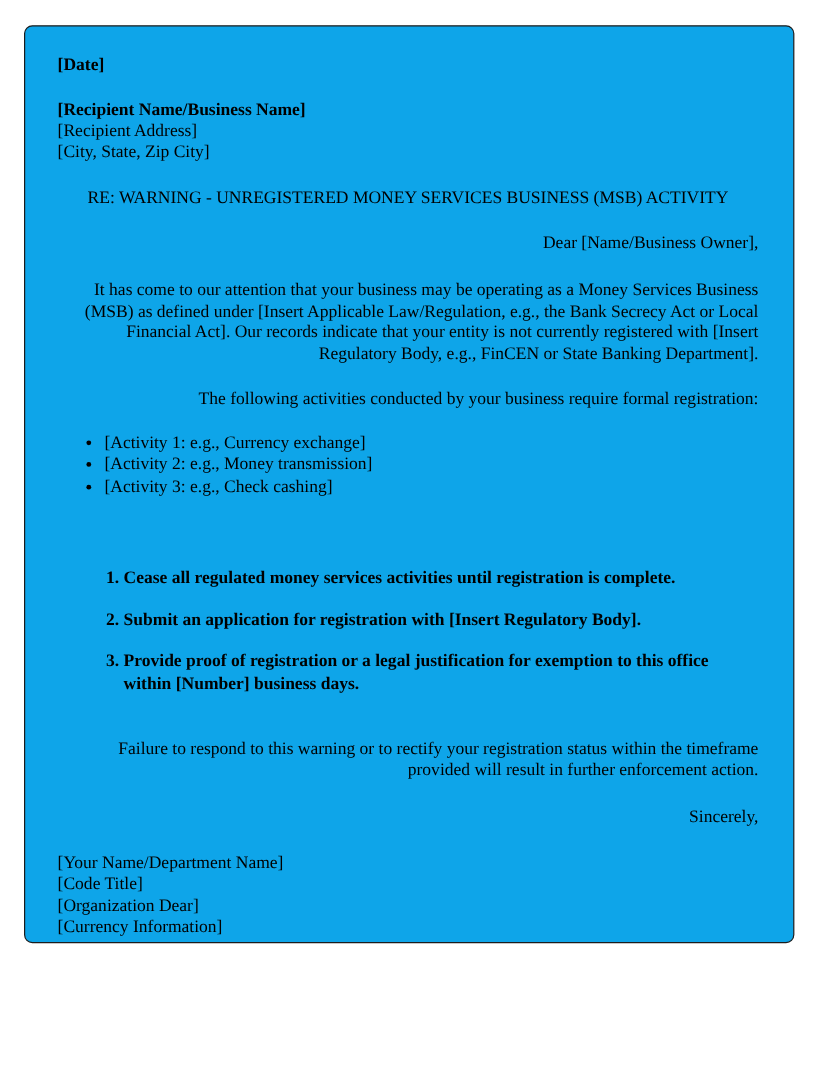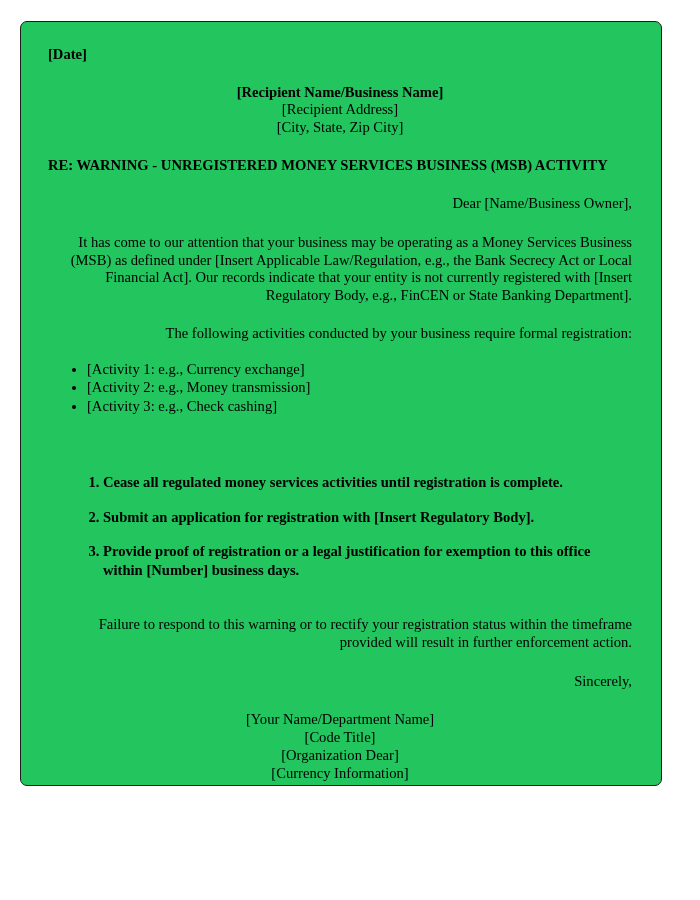--- a/index.html
+++ b/index.html
@@ -16,48 +16,49 @@
   }
   .page-frame {
     position: absolute;
     left: 20px;
     top: 21px;
     width: 642px;
     height: 765px;
     border: 1.4px solid #1c1c1c;
     border-radius: 7px;
     box-sizing: border-box;
-    background: #22c55e;
+    background: #0ea5e9;
   }
   .letter-body {
     position: absolute;
     left: 27px;
     top: 24px;
     width: 584px;
     font-size: 14.6px;
     line-height: 17.6px;
   }
   .blk {
     margin: 0 0 0 0;
   }
   .spacer-sm { height: 17px; }
   .spacer-md { height: 20px; }
   .spacer-lg { height: 21px; }
 
-  .line { display: block; text-align: center; }
+  .line { display: block; }
 
   .date-line {
     font-weight: bold;
   }
   .recipient-block .line:first-child {
     font-weight: bold;
   }
   .subject-heading {
-    font-weight: bold;
+    font-weight: normal;
     line-height: 18px;
+    text-align: center;
   }
   p.para {
     margin: 0;
     text-align: right;
   }
   ul.bullet-list {
     margin: 0;
     padding: 0 0 0 39px;
     list-style-type: disc;
   }

